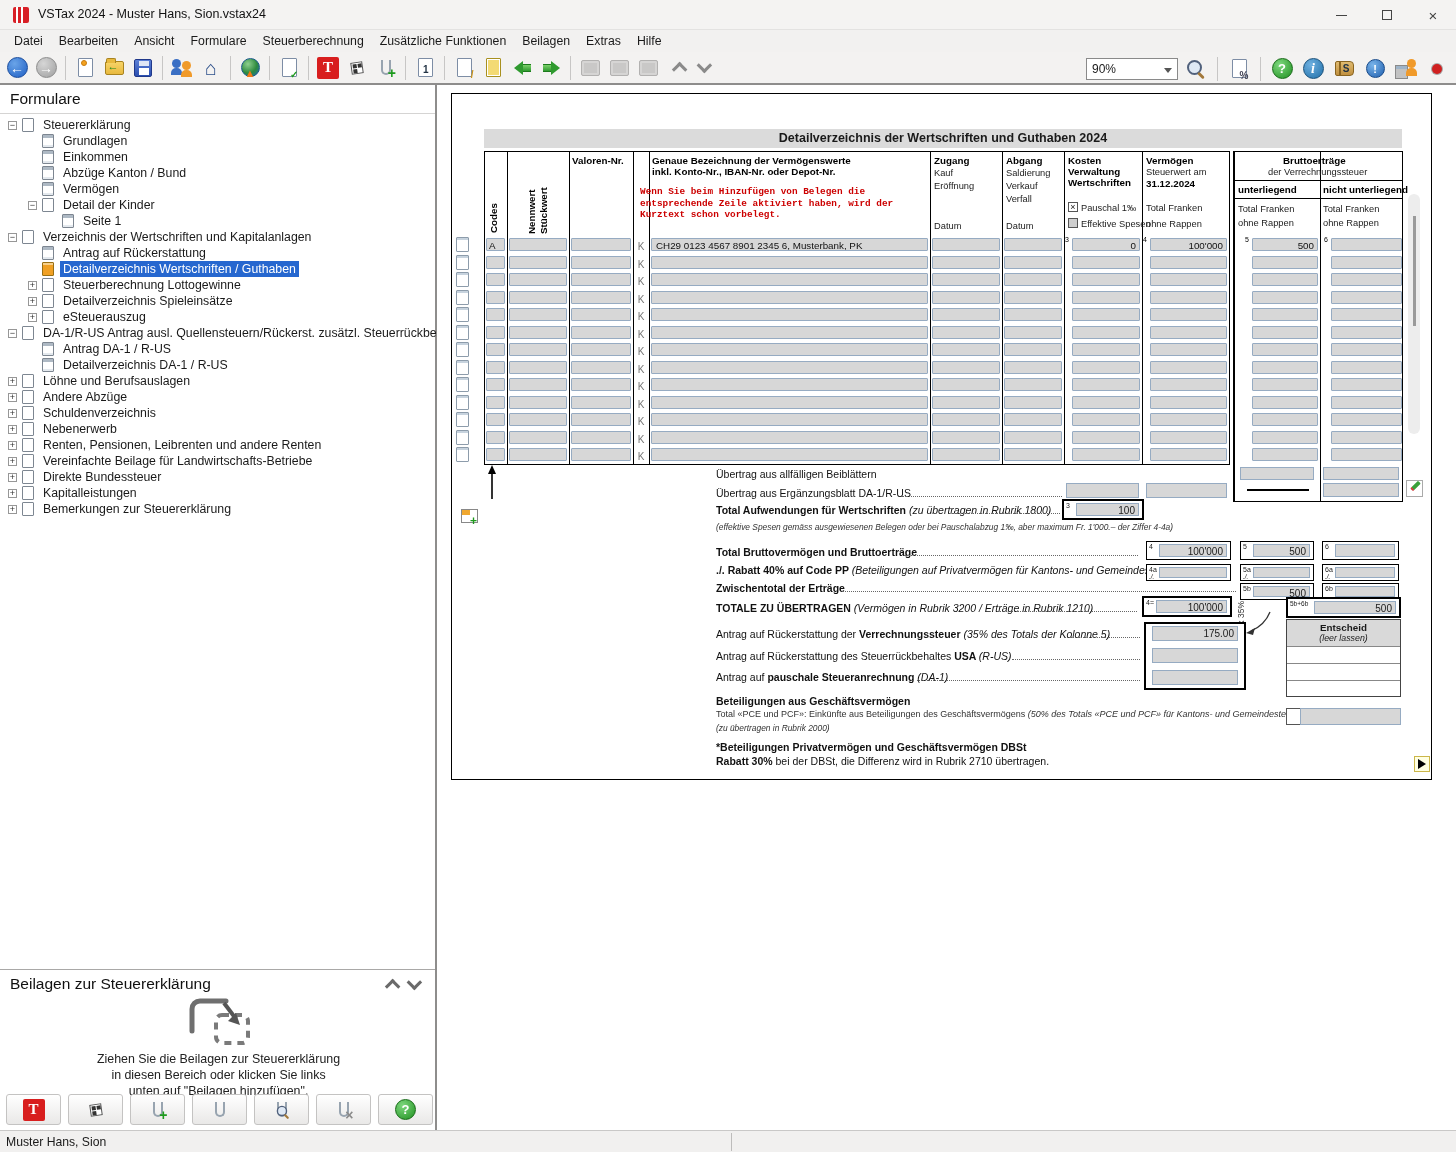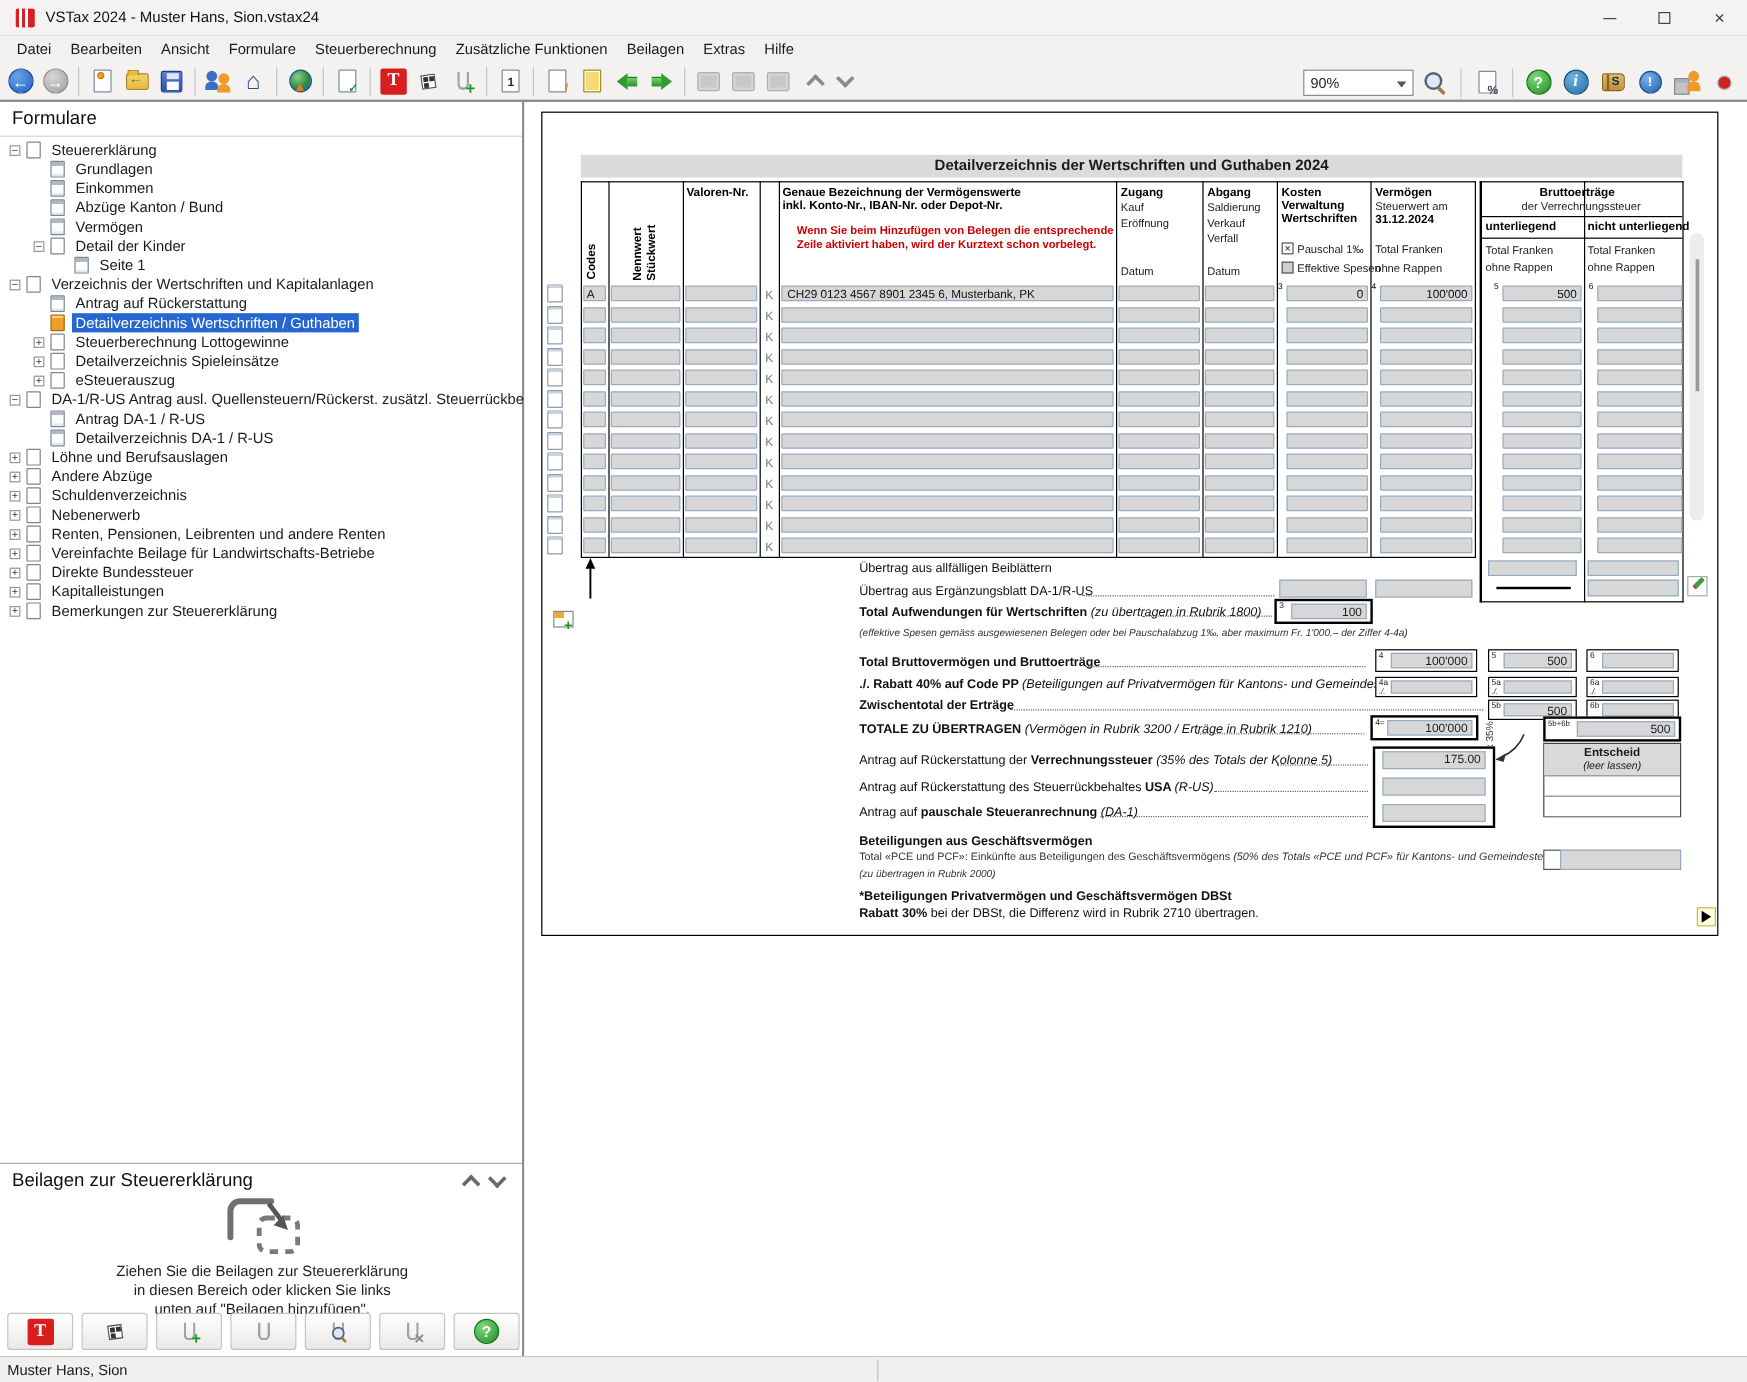--- a/index.html
+++ b/index.html
@@ -105,21 +105,21 @@
   .bbtn{width:55px;height:31px;border:1px solid #c4c3c2;border-radius:3px;background:linear-gradient(#ffffff,#e9e8e7);display:flex;align-items:center;justify-content:center;}
 
   
   #main{position:absolute;left:437px;top:85px;width:1019px;height:1045px;background:#fff;}
   #page{position:absolute;left:14px;top:8px;width:981px;height:687px;border:1px solid #000;background:#fff;}
   #ftitle{position:absolute;left:32px;top:35px;width:918px;height:19px;background:#dbdbdb;text-align:center;font-size:12.5px;font-weight:bold;line-height:19px;}
   .ln{position:absolute;background:#000;}
   .hl{position:absolute;font-size:9.3px;white-space:nowrap;color:#222;}
   .hlb{position:absolute;font-size:9.8px;font-weight:bold;white-space:nowrap;color:#000;}
   .vtext{writing-mode:vertical-rl;transform:rotate(180deg);}
-  #warn{position:absolute;left:212px;top:92px;width:268px;font-size:9.4px;font-weight:bold;color:#cc0000;line-height:11.5px;}
+  #warn{position:absolute;left:188px;top:92px;width:268px;font-size:9.4px;font-weight:bold;color:#cc0000;line-height:11.5px;font-family:Liberation Mono, monospace;}
   .ckbx{position:absolute;width:10px;height:10px;border:1px solid #555;background:#fff;font-size:9px;line-height:9px;text-align:center;color:#222;}
   .ckbx.off{background:#cfcfcf;}
 
   #tbl-rows{position:absolute;left:4px;top:142px;width:948px;}
   .trow{height:17.5px;display:flex;align-items:center;}
   .rowdoc{width:13px;height:15px;background:#fff;border:1px solid #8d9cab;border-radius:1px;box-shadow:inset 0 2px 0 #c7d3de;margin:0 15px 0 0;flex:none;}
   .cell{height:17.5px;position:relative;flex:none;}
   .cCode{width:23px;} .cNenn{width:62px;} .cVal{width:64px;} .cKk{width:16px;}
   .cBez{width:281px;} .cZu{width:72px;} .cAb{width:62px;} .cKo{width:78px;}
   .cVe{width:87px;} .cGap{width:9px;} .cU{width:82px;} .cN{width:84px;}
@@ -132,21 +132,21 @@
   .mlbl{position:absolute;font-size:10.5px;white-space:nowrap;color:#111;}
   .mnote{position:absolute;font-size:8.4px;font-style:italic;color:#333;white-space:nowrap;}
   .leader{position:absolute;border-bottom:1px dotted #666;height:1px;}
   .totbox{position:absolute;border:1px solid #000;background:#fff;}
   .totbox.bold{border-width:2px;}
   .totbox .tfld{position:absolute;left:12px;right:3px;top:2px;bottom:2px;background:#d7d7d7;border:1px solid #96abc2;font-size:10px;text-align:right;padding:1px 3px 0 0;}
   .totbox .tsup{position:absolute;left:2px;top:1px;font-size:7px;}
   .totbox .tsub{position:absolute;left:2px;top:8px;font-size:6.5px;font-style:italic;}
   .sfld{position:absolute;background:#d7d7d7;border:1px solid #96abc2;font-size:10px;text-align:right;padding:1px 3px 0 0;}
 
-  #entscheid{position:absolute;left:834px;top:525px;width:115px;height:62px;border:1px solid #444;background:#fff;}
+  #entscheid{position:absolute;left:834px;top:525px;width:115px;height:78px;border:1px solid #444;background:#fff;}
   #entscheid .ehd{background:#d9d9d9;height:26px;text-align:center;padding-top:2px;}
   #entscheid .ehd .e1{font-size:9.8px;font-weight:bold;display:block;line-height:11px;}
   #entscheid .ehd .e2{font-size:8.8px;font-style:italic;display:block;line-height:10px;}
   #entscheid .erow{height:17px;border-top:1px solid #888;}
 
   #slider{position:absolute;left:956px;top:100px;width:12px;height:240px;background:#ededed;border-radius:6px;}
   #slider .thumb{position:absolute;left:5px;top:22px;width:3px;height:110px;background:#9a9a9a;}
   #pencil{position:absolute;left:954px;top:386px;width:17px;height:17px;background:#fff;border:1px solid #aaa;}
   #pencil:before{content:"";position:absolute;left:3px;top:3px;width:11px;height:4px;background:linear-gradient(90deg,#d04040 2px,#3aa03a 2px);transform:rotate(-45deg);border-radius:1px;}
   #nextpg{position:absolute;left:962px;top:662px;width:16px;height:16px;background:#ffffe2;border:1px solid #cbb64a;display:flex;align-items:center;justify-content:center;}

